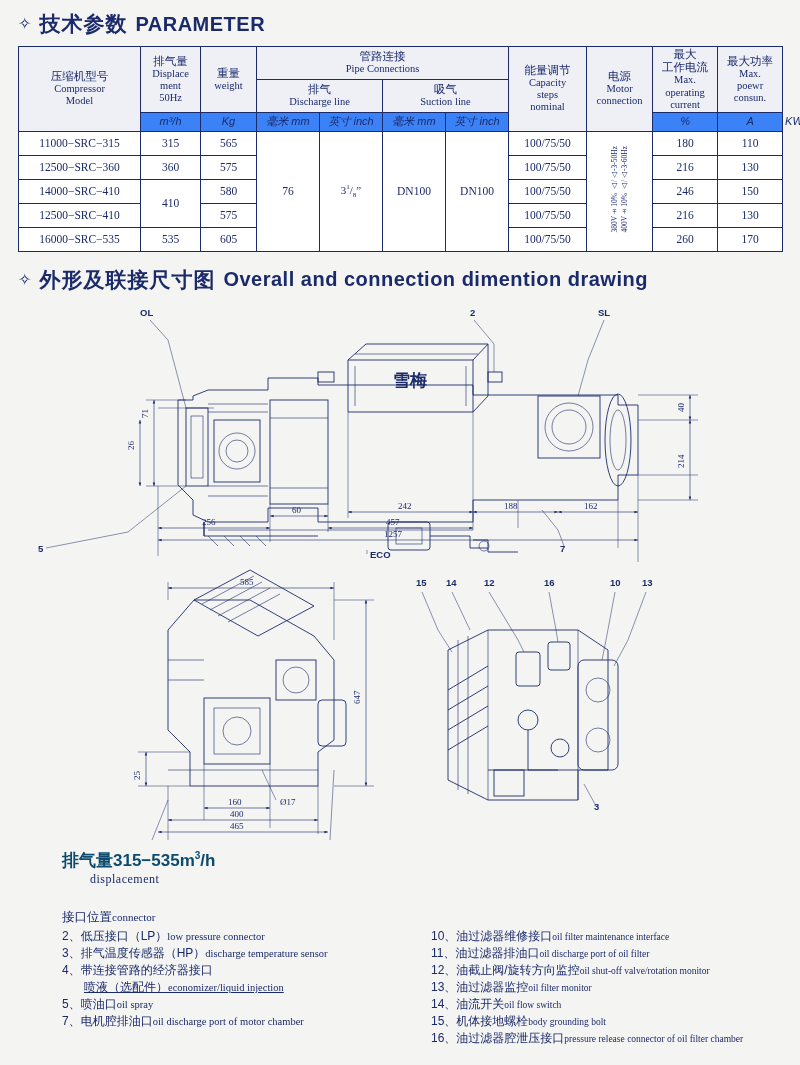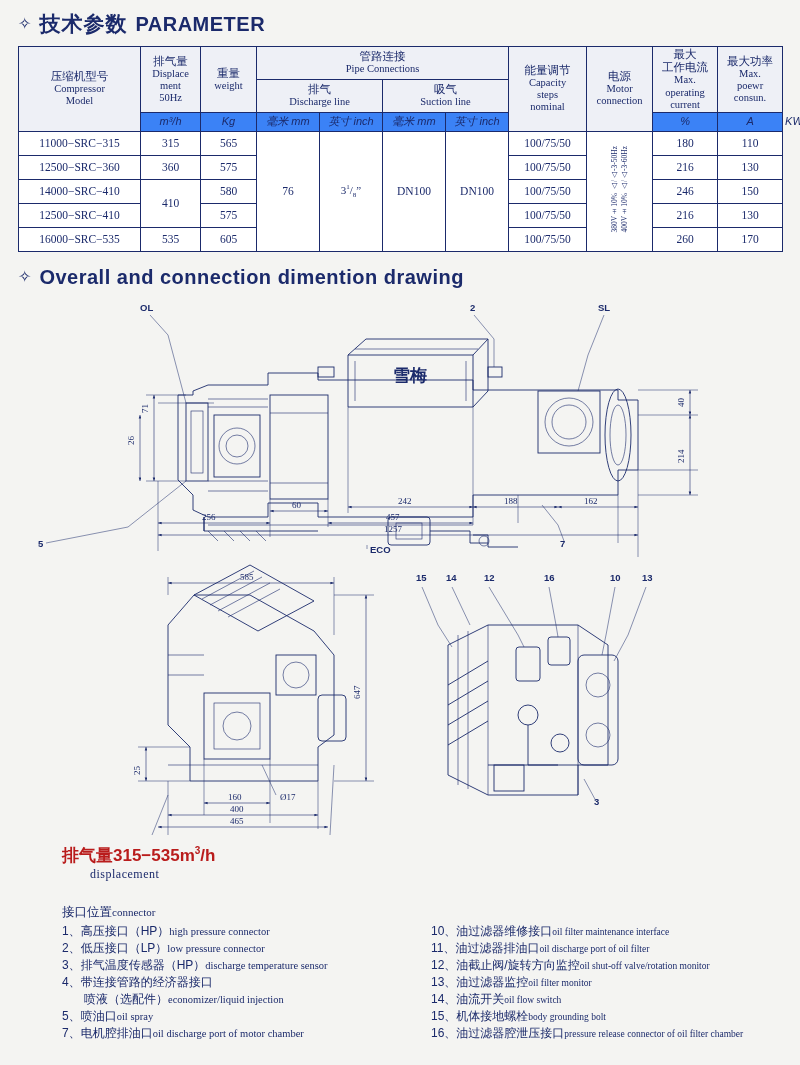--- a/index.html
+++ b/index.html
@@ -50,33 +50,33 @@
   .frac{font-size:11px;}
   .frac sup{font-size:7px;vertical-align:super;}
   .frac sub{font-size:7px;vertical-align:sub;}
 
   
   .draw-wrap{margin-top:6px;position:relative;width:764px;height:540px;}
   svg.draw{display:block;}
 
   
   .disp{margin-top:4px;padding-left:44px;}
-  .disp .main{font-size:17px;font-weight:bold;color:#b91c1c;margin-top:9px;}
+  .disp .main{font-size:17px;font-weight:bold;color:#0c4a6e;margin-top:9px;}
   .disp .main sup{font-size:10px;}
   .disp .sub{font-size:12px;color:#1b2a6b;font-family:"Liberation Serif",serif;letter-spacing:.5px;margin-left:28px;}
 
   
   .conn{padding-left:44px;margin-top:22px;}
   .conn .title{font-size:12.5px;color:#1b2a6b;margin-bottom:2px;}
   .conn .title .en{font-family:"Liberation Serif",serif;font-size:11px;}
   .cols{display:flex;gap:18px;}
   .col{width:352px;}
   .item{font-size:12px;color:#1b2a6b;line-height:1.42;white-space:nowrap;}
   .item .en{font-family:"Liberation Serif",serif;font-size:10.5px;}
-  .item.indent{padding-left:22px;}
+  .item.indent{padding-left:22px;text-decoration:underline;}
   .col.right .item .en{font-size:9.5px;text-align:center;}
 </style>
 </head>
 <body>
 
 <div class="page">
 
   <div class="sec-head">
     <span class="diamond">✧</span>
     <span class="cn">技术参数</span>
@@ -214,20 +214,21 @@
           <td>100/75/50</td>
           <td>260</td>
           <td>170</td>
         </tr>
       </tbody>
     </table>
   </div>
 
   <div class="sec-head" style="padding-top:14px;">
     <span class="diamond">✧</span>
+    <span class="cn">外形及联接尺寸图</span>
     <span class="en">Overall and connection dimention drawing</span>
   </div>
 
   <div class="draw-wrap">
     <svg class="draw" width="764" height="540" viewBox="0 0 764 540">
       <defs>
         <style>
           .ln{stroke:#1b2a6b;stroke-width:0.9;fill:none;}
           .lnt{stroke:#1b2a6b;stroke-width:0.6;fill:none;}
           .dash{stroke:#1b2a6b;stroke-width:0.6;fill:none;stroke-dasharray:5 3 1.5 3;}
@@ -417,21 +418,20 @@
     <div class="main"><span>排气量315−535m</span><sup>3</sup><span>/h</span></div>
     <div class="sub">displacement</div>
   </div>
 
   <div class="conn">
     <div class="title">
       <span>接口位置</span><span class="en">connector</span>
     </div>
     <div class="cols">
       <div class="col left">
-        <div class="item"><span>1、高压接口（HP）</span><span class="en">high pressure connector</span></div>
         <div class="item"><span>2、低压接口（LP）</span><span class="en">low pressure connector</span></div>
         <div class="item"><span>3、排气温度传感器（HP）</span><span class="en">discharge temperature sensor</span></div>
         <div class="item"><span>4、带连接管路的经济器接口</span><span class="en"></span></div>
         <div class="item indent"><span>喷液（选配件）</span><span class="en">economizer/liquid injection</span></div>
         <div class="item"><span>5、喷油口</span><span class="en">oil spray</span></div>
         <div class="item"><span>7、电机腔排油口</span><span class="en">oil discharge port of motor chamber</span></div>
       </div>
       <div class="col right">
         <div class="item"><span>10、油过滤器维修接口</span><span class="en">oil filter maintenance interface</span></div>
         <div class="item"><span>11、油过滤器排油口</span><span class="en">oil discharge port of oil filter</span></div>

